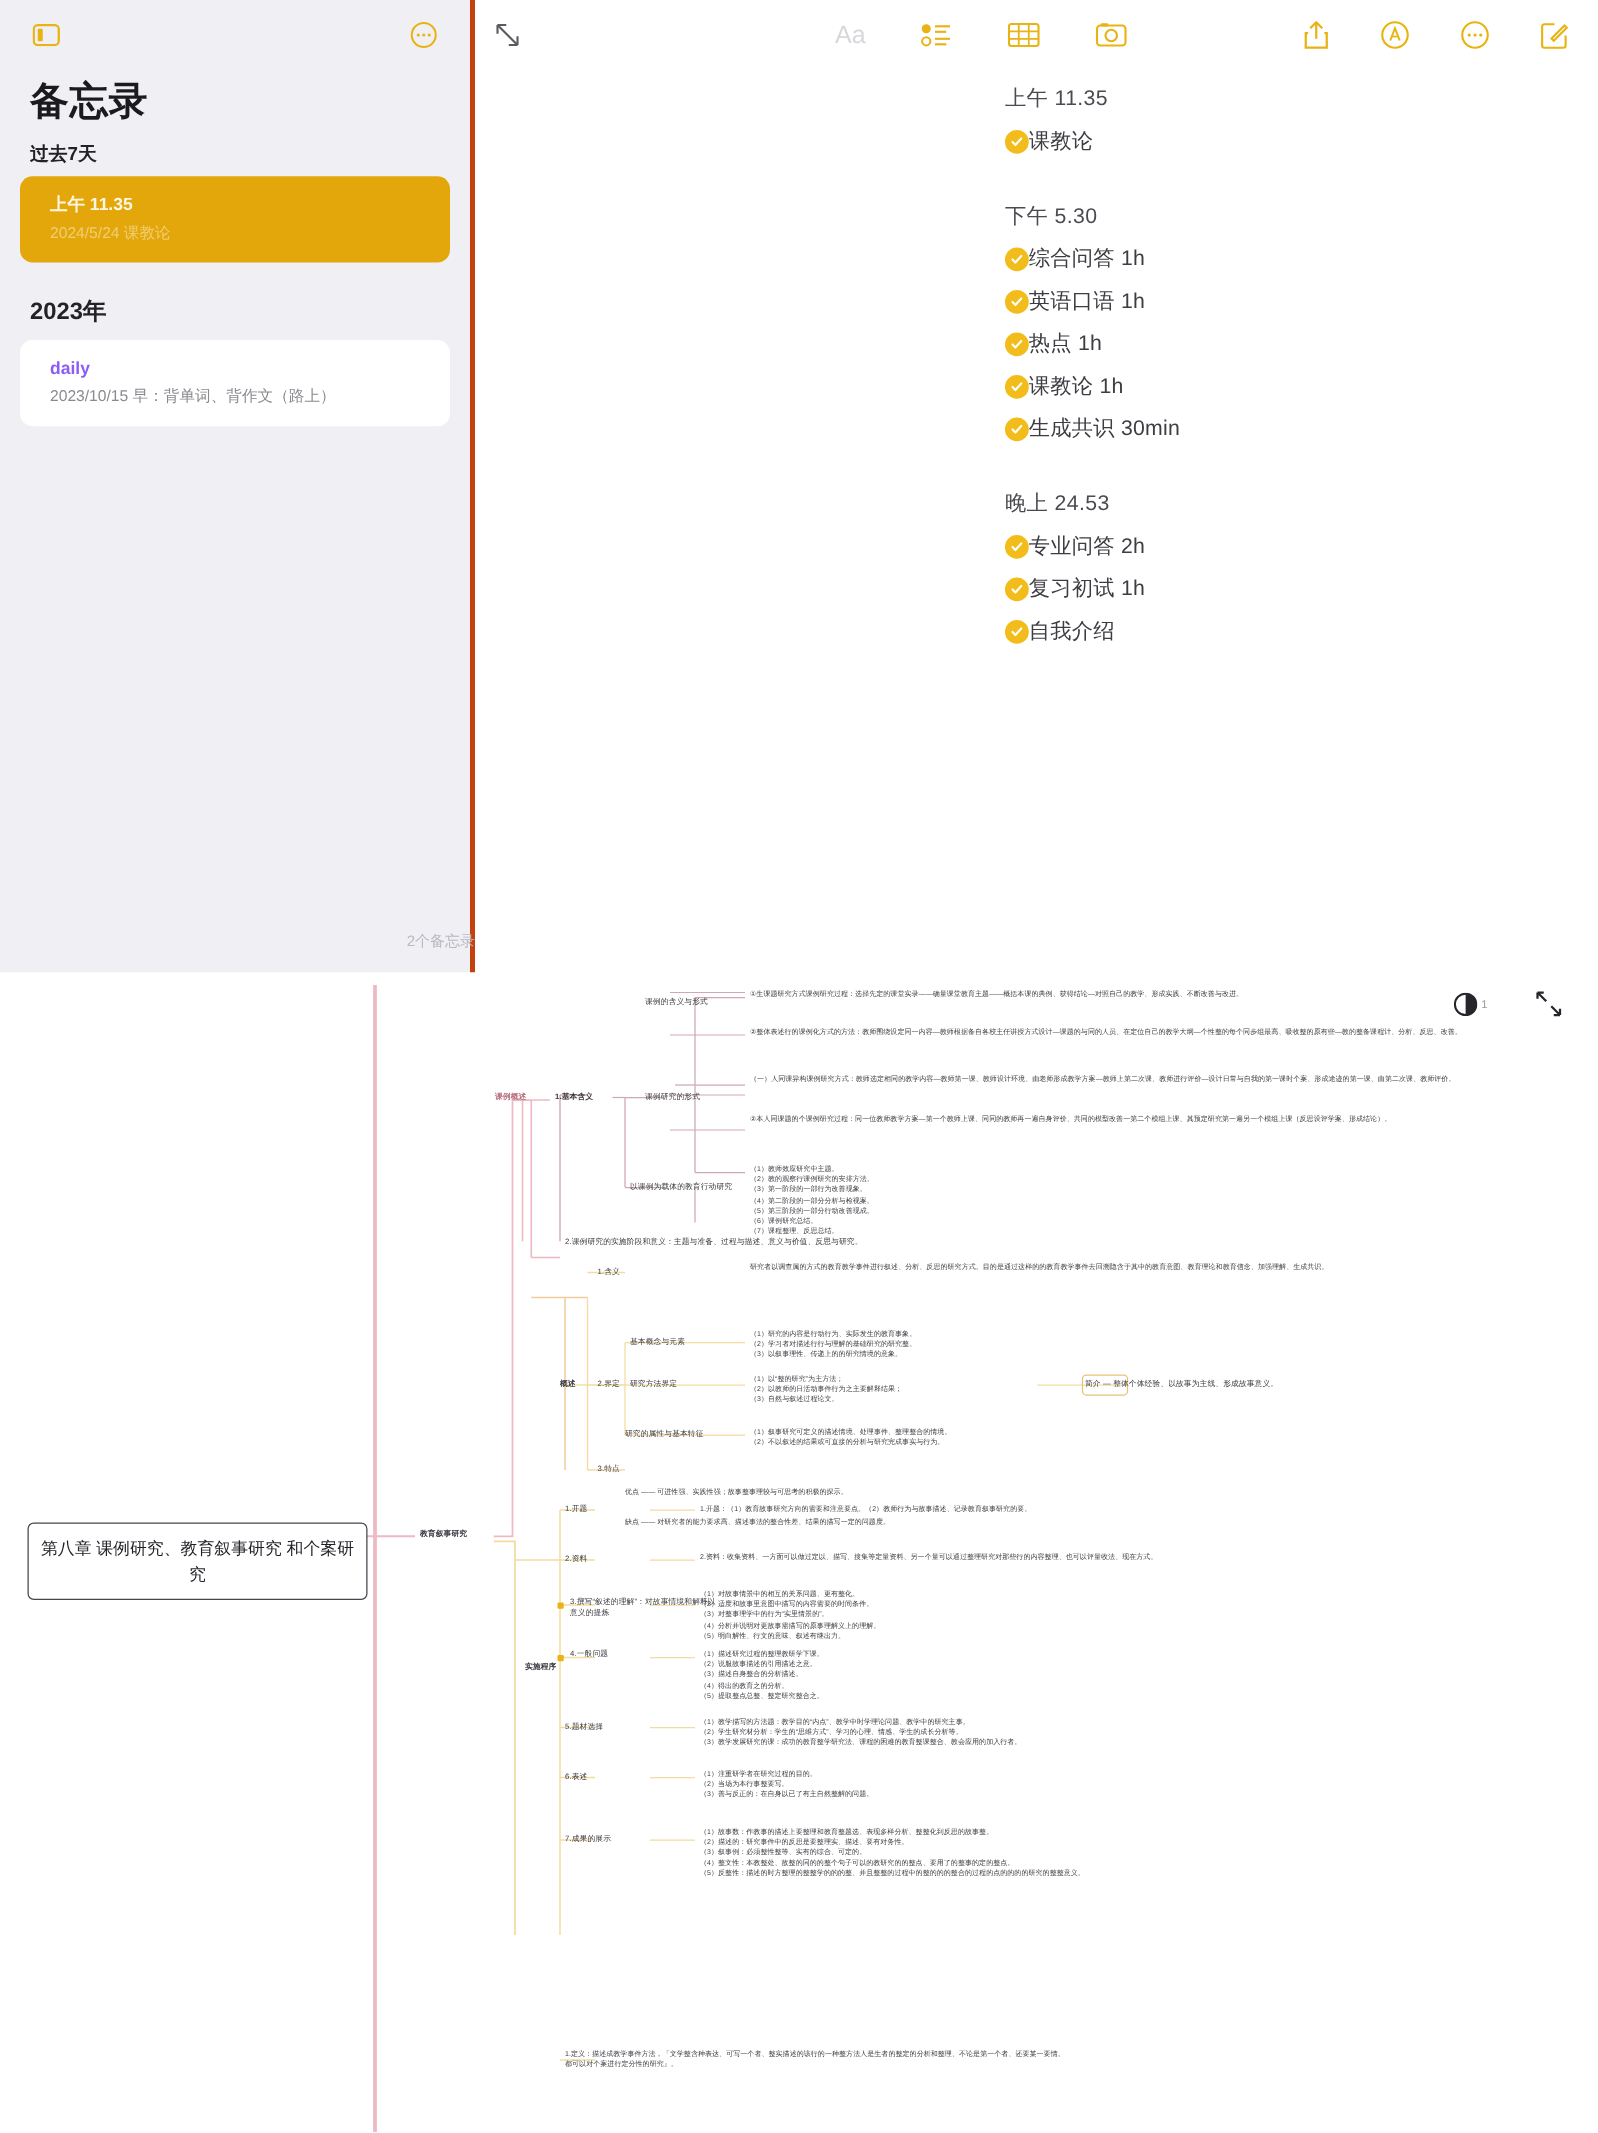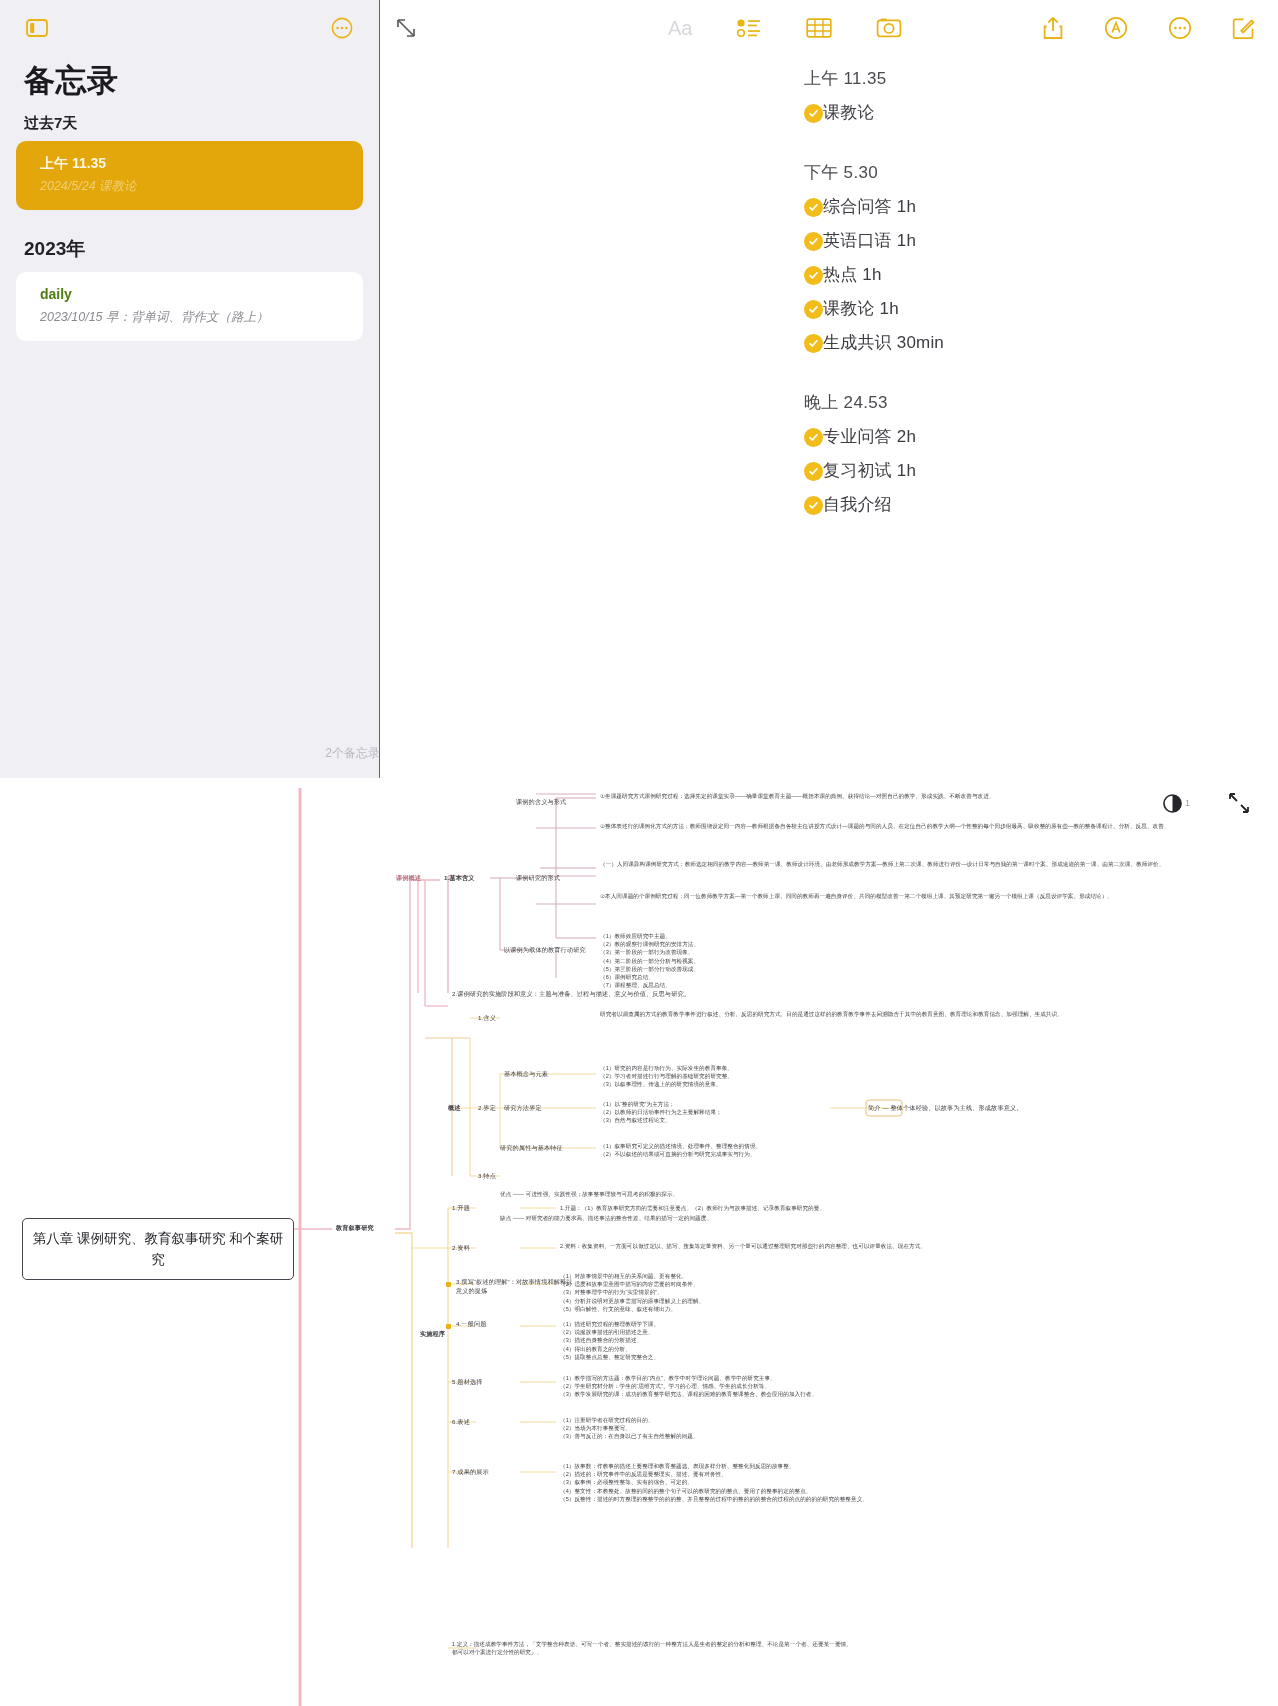--- a/index.html
+++ b/index.html
@@ -16,21 +16,21 @@
     position: absolute; left: 0; top: 0; width: 1278px; height: 778px;
     background: #ffffff; display: flex;
   }
 
   
   .sidebar {
     width: 380px; height: 778px;
     background: #f0eff4;
     position: relative;
     flex: 0 0 380px;
-    border-right: 1px solid #c2410c;
+    border-right: 4px solid #c2410c;
   }
   .sidebar-topbar {
     height: 56px; display: flex; align-items: center;
     justify-content: space-between; padding: 0 22px;
   }
   .icon-btn {
     width: 30px; height: 30px; display: flex; align-items: center;
     justify-content: center; color: #e8b313;
   }
   .sidebar-title {
@@ -41,26 +41,26 @@
     font-size: 15px; font-weight: 700; color: #232327;
     padding: 12px 24px 8px 24px;
   }
   .section-head.year { font-size: 19px; padding-top: 26px; padding-bottom: 10px;}
   .note-card {
     margin: 0 16px; border-radius: 10px; padding: 12px 18px 14px 24px;
     background: #ffffff;
   }
   .note-card.selected { background: #e3a70b; }
   .note-card .nc-title {
-    font-size: 14px; font-weight: 700; color: #4d7c0f; line-height: 20px;
+    font-size: 14px; font-weight: 700; color: #8b5cf6; line-height: 20px;
   }
   .note-card.selected .nc-title { color: #fdf6e0; }
   .note-card .nc-sub {
     font-size: 12.5px; color: #8a8a90; line-height: 20px; margin-top: 3px;
-    white-space: nowrap; overflow: hidden; text-overflow: ellipsis; font-style: italic;
+    white-space: nowrap; overflow: hidden; text-overflow: ellipsis;
   }
   .note-card.selected .nc-sub { color: #f0cf72; }
   .sidebar-footer {
     position: absolute; left: 0; bottom: 16px; width: 380px;
     text-align: right; font-size: 12px; color: #b9b8c0;
   }
 
   
   .editor { flex: 1 1 auto; height: 778px; background: #ffffff; position: relative; }
   .editor-toolbar {

